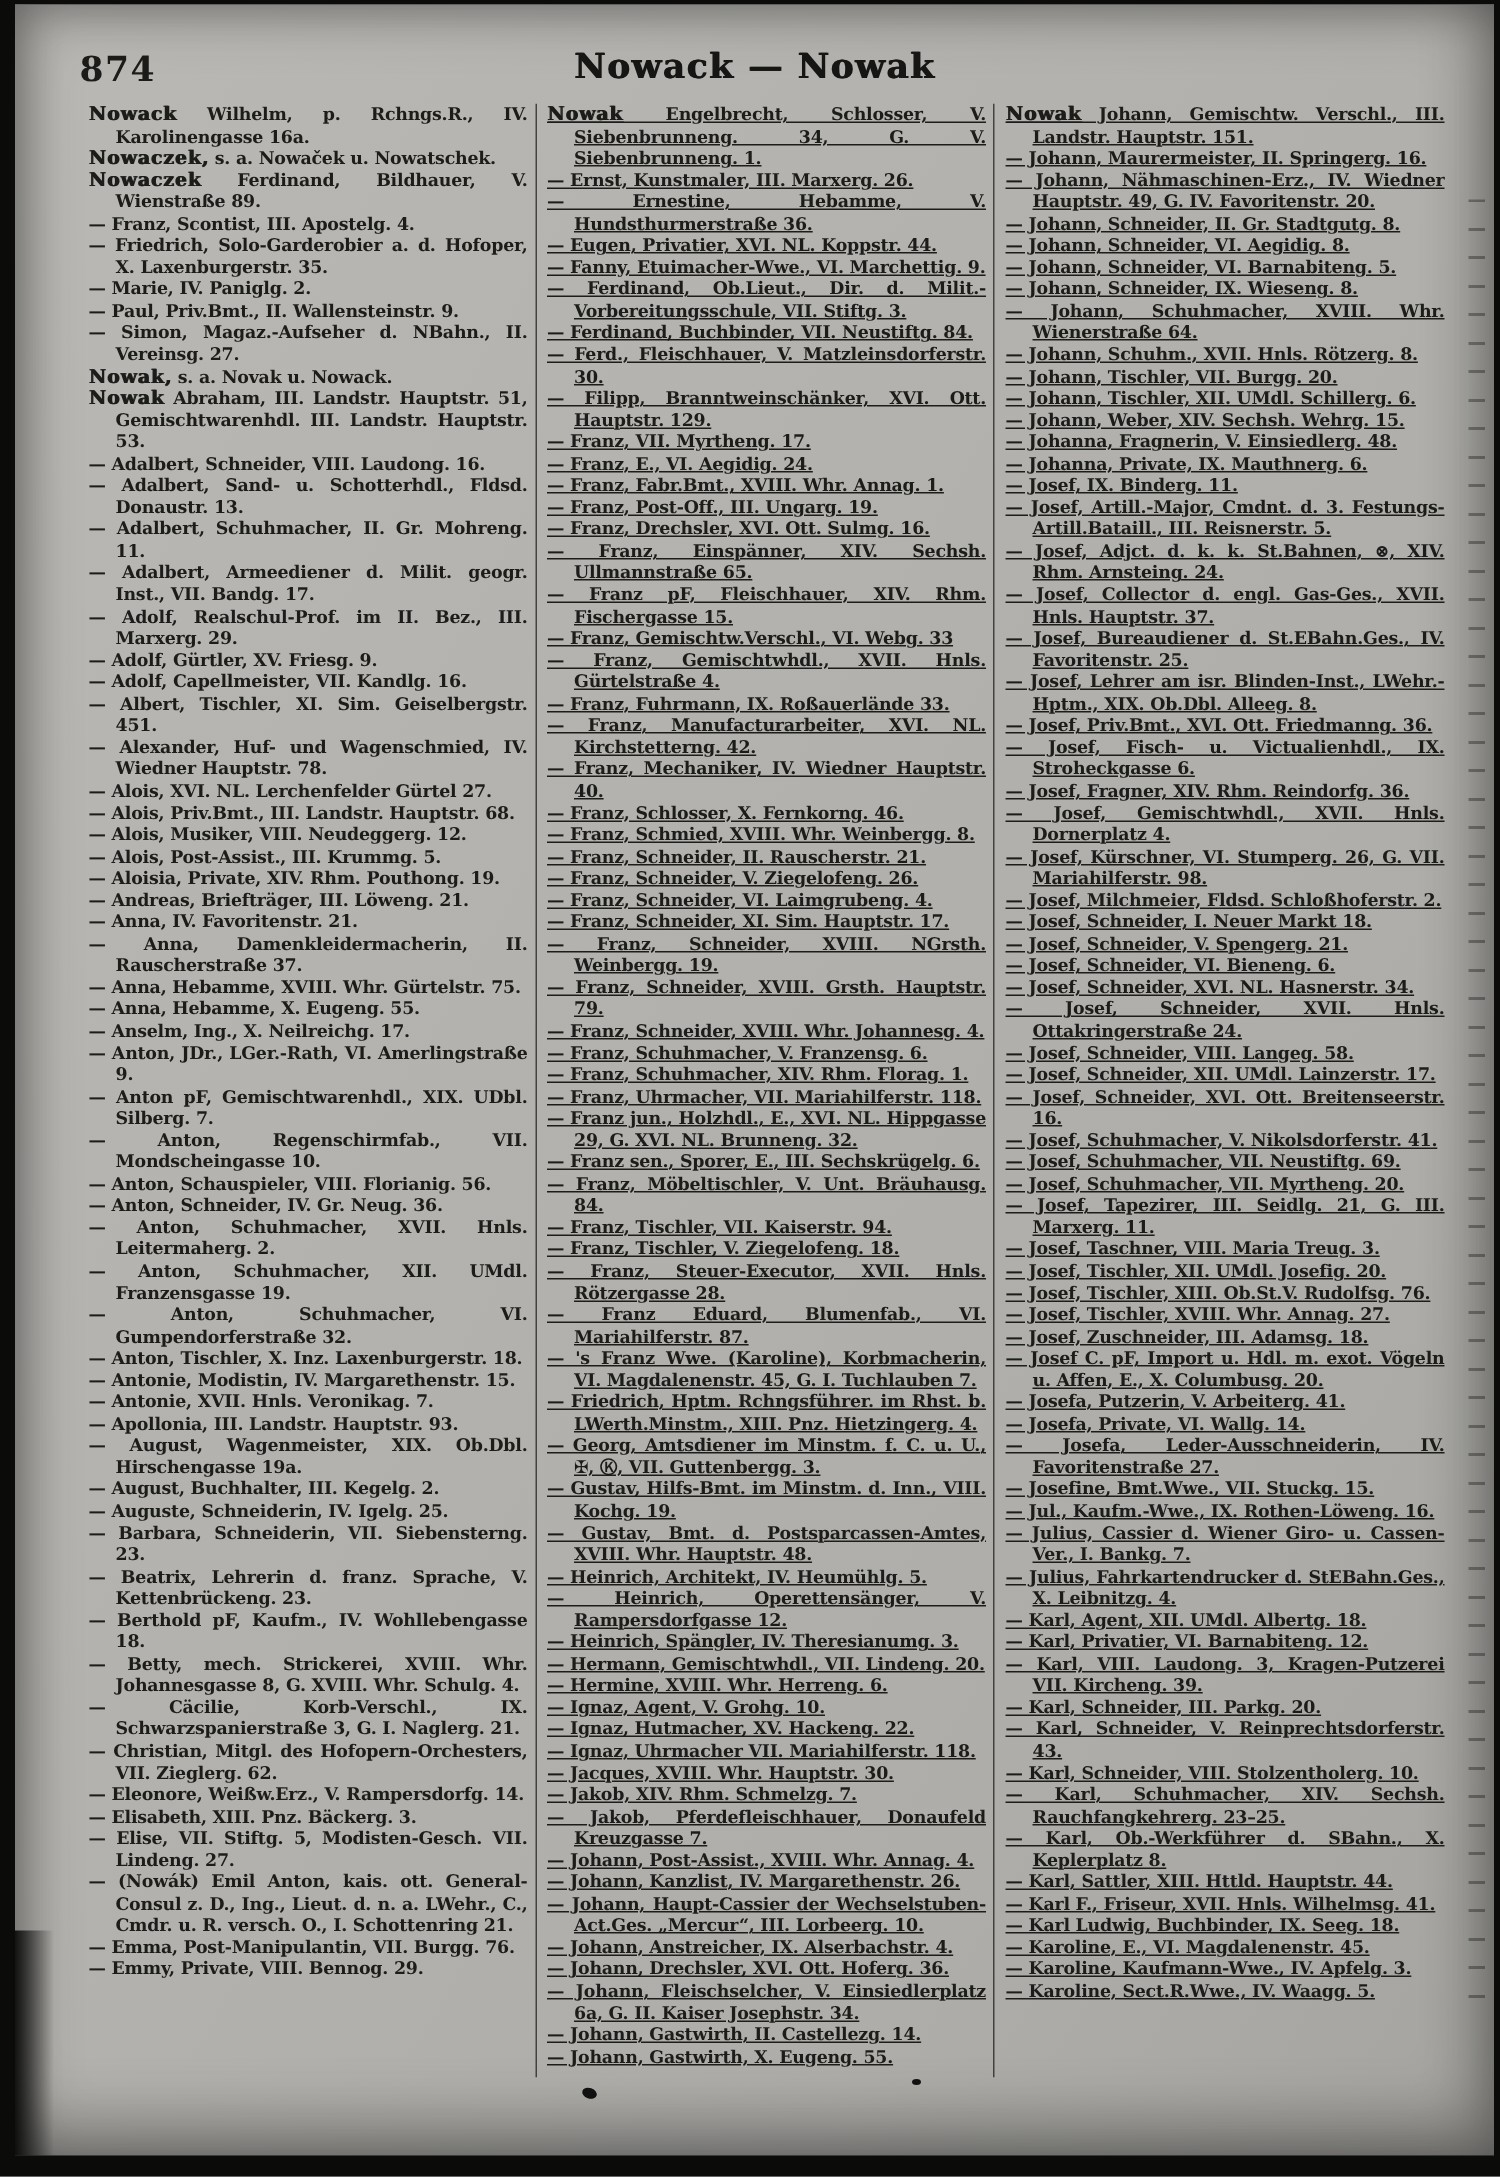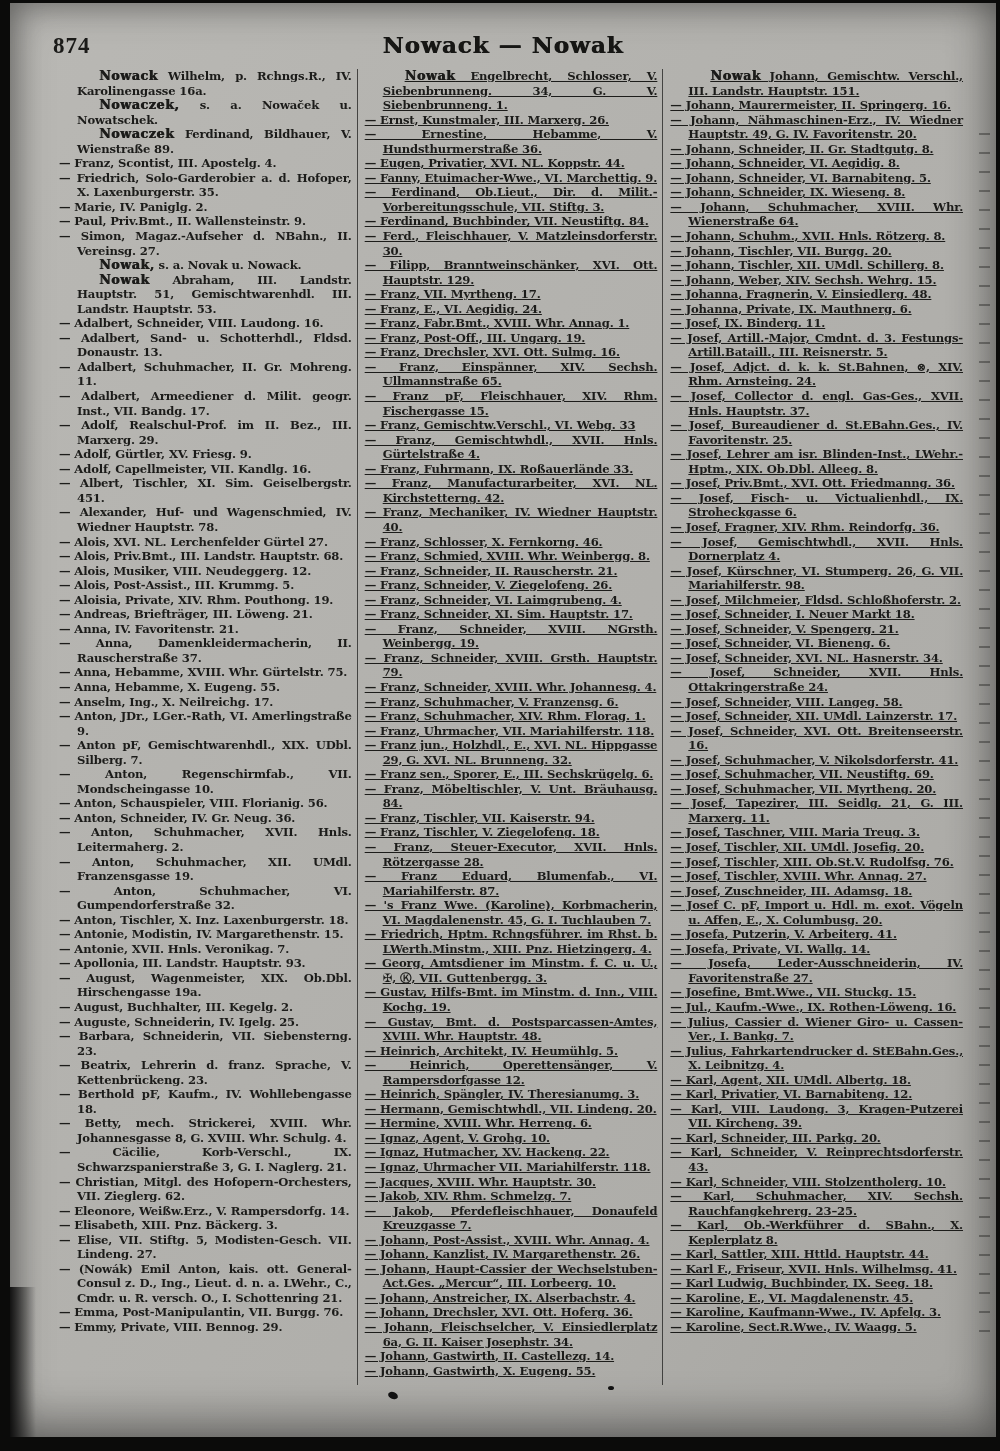--- a/index.html
+++ b/index.html
@@ -9,21 +9,21 @@
     font-family:"DejaVu Serif","DejaVu Sans",serif;
   }
   .paper {
     position:absolute; left:10px; top:3px; right:4px; bottom:14px;
     background:linear-gradient(120deg,#b9b8b4 0%,#b3b2ae 40%,#aeada9 75%,#a5a4a0 100%);
     box-shadow: inset 0 0 45px rgba(0,0,0,.28), inset -10px -25px 40px rgba(0,0,0,.22),
                 inset 8px 6px 25px rgba(0,0,0,.18);
   }
   .page-number {
     position:absolute; left:43px; top:30px;
-    font-size:23px; font-weight:bold; color:#1b1b19; letter-spacing:1px;font-family:Liberation Serif, serif;
+    font-size:23px; font-weight:bold; color:#1b1b19; letter-spacing:1px;
   }
   .page-title {
     position:absolute; left:0; right:0; top:28px; text-align:center;
     font-size:23px; font-weight:bold; color:#161614; letter-spacing:1px;
     text-shadow:.6px 0 0 #161614;
   }
   .columns {
     position:absolute; left:42px; right:28px; top:66px; bottom:52px;
     display:flex; overflow:hidden;
   }
@@ -35,21 +35,20 @@
   .entry {
     margin:0; padding-left:18px; text-indent:-18px;
     font-size:11.6px; line-height:14.55px; font-weight:bold;
     text-align:justify; letter-spacing:-0.15px;
     color:#1c1c1a;
   }
   .entry .lead {
     font-weight:bold; letter-spacing:.6px;
     text-shadow:.7px 0 0 currentColor;
     font-size:12.6px;
-    margin-left:40px;
   }
   .edge-dashes {
     position:absolute; right:6px; top:130px; bottom:90px; width:11px;
     background:repeating-linear-gradient(to bottom,
       rgba(25,25,23,.65) 0 2px, transparent 2px 19px);
     opacity:.6;
   }
   .speck { position:absolute; background:#111; border-radius:50%; }
   .speck.s1 { left:378px; bottom:38px; width:10px; height:7px; transform:rotate(20deg); }
   .speck.s2 { left:598px; bottom:47px; width:6px; height:4px; }
@@ -195,21 +194,21 @@
           <p class="entry"><span class="lead">Nowak</span> Johann, Gemischtw. Verschl., III. Landstr. Hauptstr. 151.</p>
           <p class="entry">— Johann, Maurermeister, II. Springerg. 16.</p>
           <p class="entry">— Johann, Nähmaschinen-Erz., IV. Wiedner Hauptstr. 49, G. IV. Favoritenstr. 20.</p>
           <p class="entry">— Johann, Schneider, II. Gr. Stadtgutg. 8.</p>
           <p class="entry">— Johann, Schneider, VI. Aegidig. 8.</p>
           <p class="entry">— Johann, Schneider, VI. Barnabiteng. 5.</p>
           <p class="entry">— Johann, Schneider, IX. Wieseng. 8.</p>
           <p class="entry">— Johann, Schuhmacher, XVIII. Whr. Wienerstraße 64.</p>
           <p class="entry">— Johann, Schuhm., XVII. Hnls. Rötzerg. 8.</p>
           <p class="entry">— Johann, Tischler, VII. Burgg. 20.</p>
-          <p class="entry">— Johann, Tischler, XII. UMdl. Schillerg. 8.</p>
+          <p class="entry">— Johann, Tischler, XII. UMdl. Schillerg. 6.</p>
           <p class="entry">— Johann, Weber, XIV. Sechsh. Wehrg. 15.</p>
           <p class="entry">— Johanna, Fragnerin, V. Einsiedlerg. 48.</p>
           <p class="entry">— Johanna, Private, IX. Mauthnerg. 6.</p>
           <p class="entry">— Josef, IX. Binderg. 11.</p>
           <p class="entry">— Josef, Artill.-Major, Cmdnt. d. 3. Festungs-Artill.Bataill., III. Reisnerstr. 5.</p>
           <p class="entry">— Josef, Adjct. d. k. k. St.Bahnen, ⊗, XIV. Rhm. Arnsteing. 24.</p>
           <p class="entry">— Josef, Collector d. engl. Gas-Ges., XVII. Hnls. Hauptstr. 37.</p>
           <p class="entry">— Josef, Bureaudiener d. St.EBahn.Ges., IV. Favoritenstr. 25.</p>
           <p class="entry">— Josef, Lehrer am isr. Blinden-Inst., LWehr.-Hptm., XIX. Ob.Dbl. Alleeg. 8.</p>
           <p class="entry">— Josef, Priv.Bmt., XVI. Ott. Friedmanng. 36.</p>

